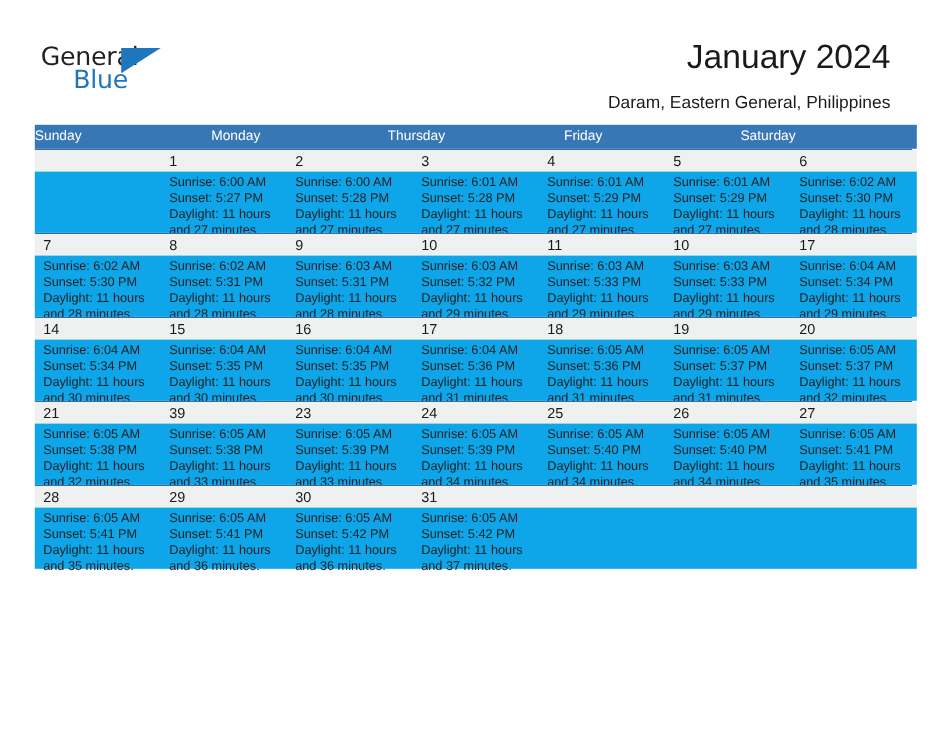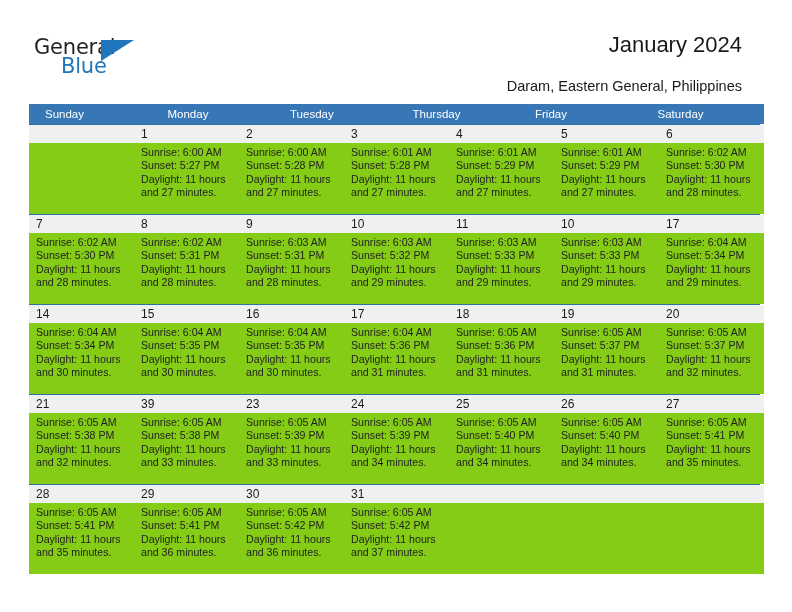--- a/index.html
+++ b/index.html
@@ -63,21 +63,21 @@
     width: 0;
     height: 0;
     border-left: 33px solid #1f76bc;
     border-bottom: 21px solid transparent;
   }
 
   .title {
     position: absolute;
     right: 36px;
     top: 32px;
-    font-size: 22px;
+    font-size: 28px;
     color: #1a1a1a;
     text-align: right;
     white-space: nowrap;
     font-weight: normal;
   }
   .subtitle {
     position: absolute;
     right: 36px;
     top: 78px;
     font-size: 14.5px;
@@ -97,21 +97,21 @@
     display: flex;
     width: 735px;
     background: #3877b5;
     height: 20px;
   }
   .weekday {
     flex: 1 1 0;
     color: #ffffff;
     font-size: 11.5px;
     line-height: 20px;
-    padding-left: 16px;
+    padding-left: 0;
     box-sizing: border-box;
     white-space: nowrap;
     overflow: hidden;
   }
 
   .week {
     width: 735px;
     position: relative;
   }
   .week-rule {
@@ -129,22 +129,22 @@
     flex: 1 1 0;
     font-size: 12px;
     line-height: 18px;
     padding-left: 7px;
     box-sizing: border-box;
     color: #1a1a1a;
   }
   .info-row {
     display: flex;
     width: 735px;
-    background: #84cc16;
-    height: 71px;
+    background: #0ea5e9;
+    height: 51px;
   }
   .cell {
     flex: 1 1 0;
     padding: 3px 6px 0 7px;
     box-sizing: border-box;
     font-size: 10.6px;
     line-height: 13.4px;
     color: #1f1f1f;
   }
   .cell div {
@@ -163,21 +163,20 @@
       <span class="logo-blue">Blue</span>
     </div>
     <div class="title">January 2024</div>
     <div class="subtitle">Daram, Eastern General, Philippines</div>
   </div>
 
   <div class="calendar">
     <div class="weekday-row">
       <div class="weekday">Sunday</div>
       <div class="weekday">Monday</div>
-      <div class="weekday">Tuesday</div>
       <div class="weekday">Thursday</div>
       <div class="weekday">Friday</div>
       <div class="weekday">Saturday</div>
     </div>
 
     <div class="week">
       <div class="week-rule"></div>
       <div class="daynum-row">
         <div class="daynum"></div>
         <div class="daynum">1</div>

